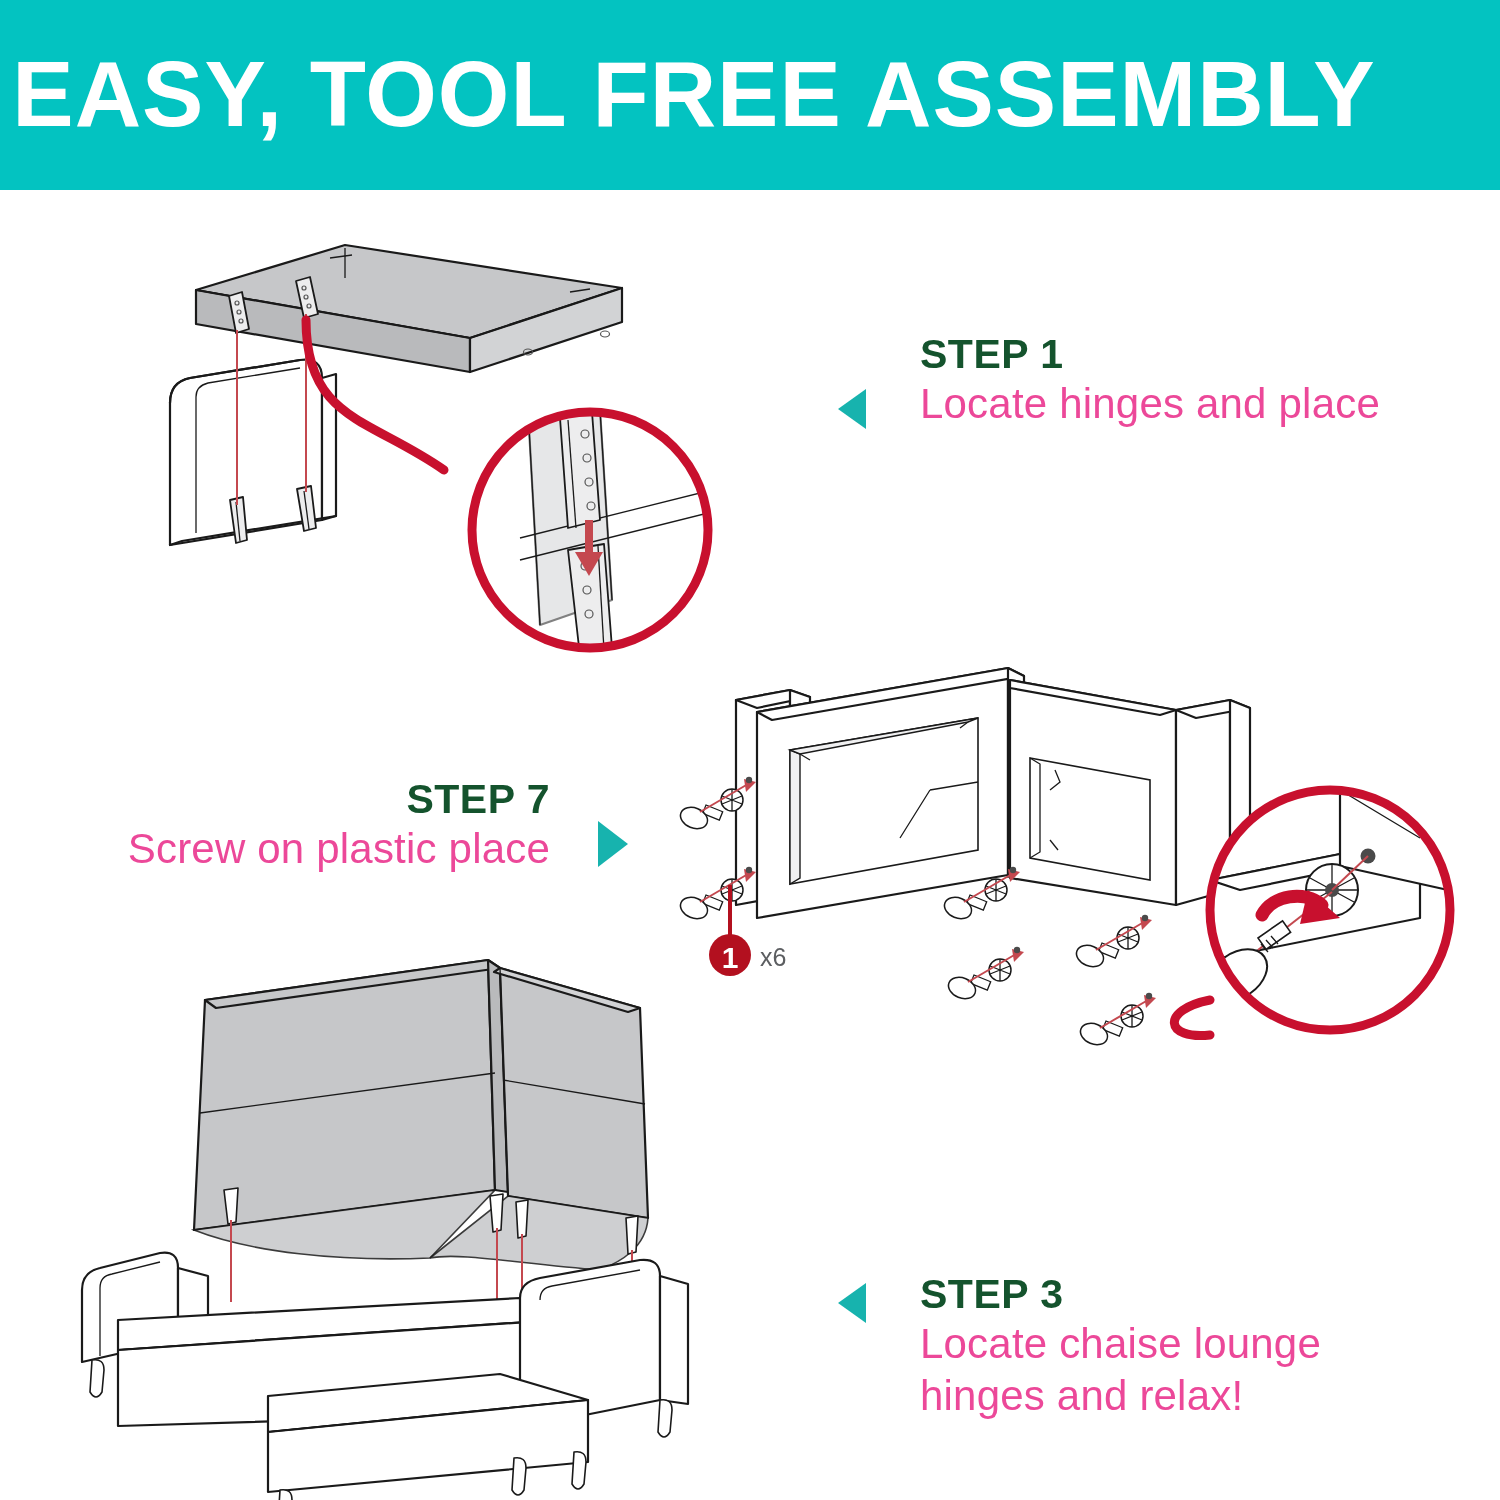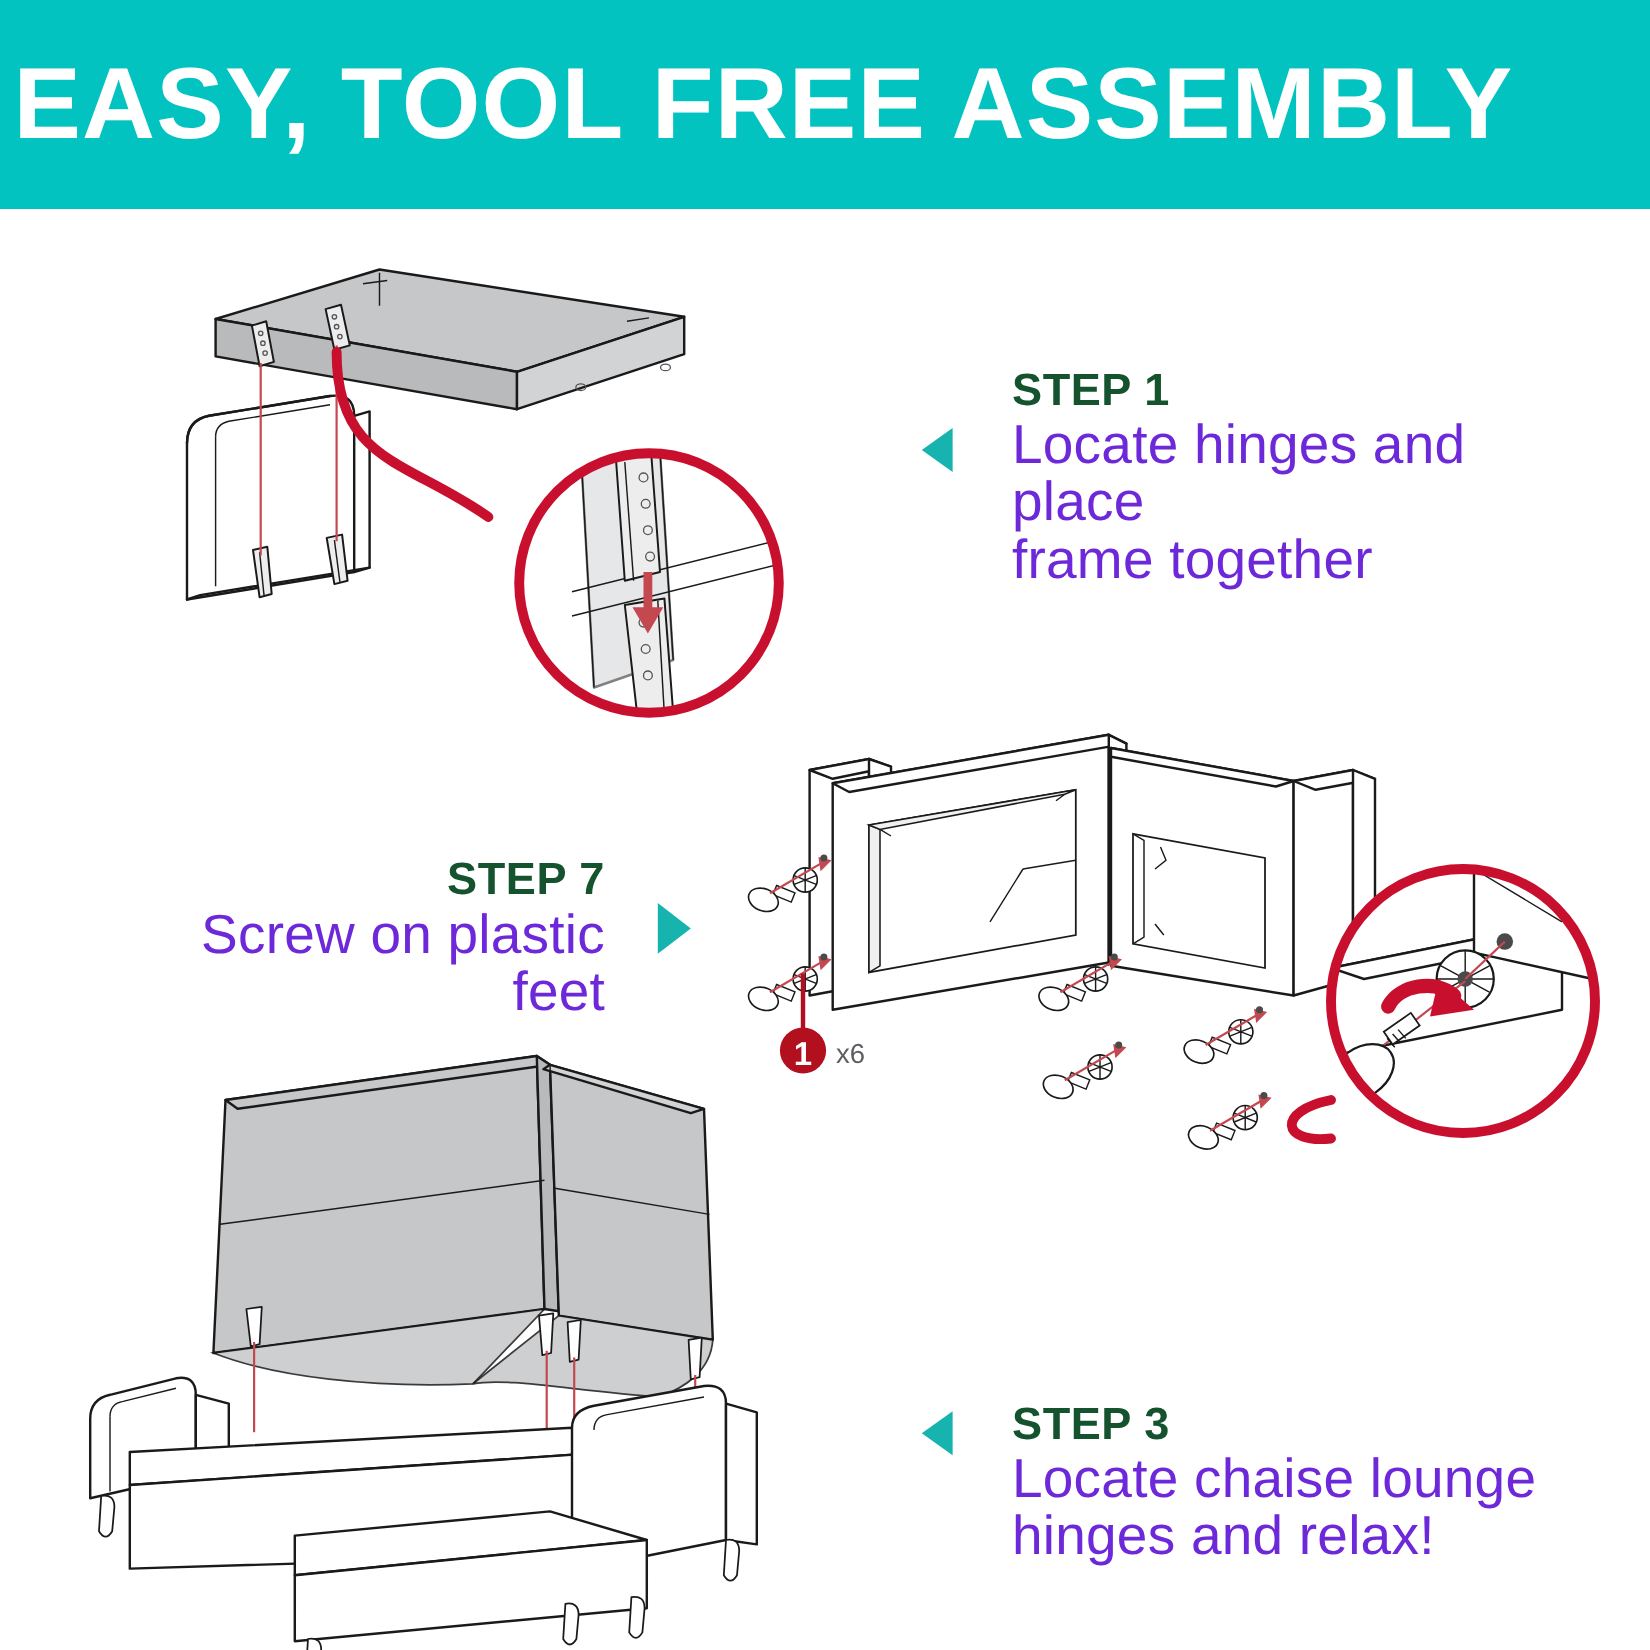--- a/index.html
+++ b/index.html
@@ -34,22 +34,22 @@
     font-family:"Liberation Sans", sans-serif;
     font-weight:bold;
     font-size:41px;
     color:#14532d;
     letter-spacing:0.5px;
     line-height:48px;
   }
   .step-body{
     font-family:"Liberation Sans", sans-serif;
     font-weight:300;
-    font-size:50px;
-    color:#6d28d9;
+    font-size:42px;
+    color:#ec4899;
     line-height:52px;
     letter-spacing:0.2px;
   }
 
   #step1{left:920px;top:330px;width:520px;text-align:left;}
   #step2{left:100px;top:775px;width:450px;text-align:right;}
   #step3{left:920px;top:1222px;width:500px;text-align:left;margin-top:48px;}
 
   .tri{position:absolute;width:0;height:0;}
   .tri-left{
@@ -359,27 +359,26 @@
         <path class="whtT" d="M574,1452 Q586,1450 586,1462 L584,1484 Q578,1494 572,1484 Z"></path>
         <path class="whtT" d="M660,1400 Q672,1398 672,1410 L670,1432 Q664,1442 658,1432 Z"></path>
       </g>
     </g>
   </svg>
 
   <div class="tri tri-left" id="tri1"></div>
   <div class="step" id="step1">
     <div class="step-head">STEP 1</div>
     <div class="step-body">Locate hinges and place</div>
-    <div class="step-body">frame together</div>
   </div>
 
   <div class="tri tri-right" id="tri2"></div>
   <div class="step" id="step2">
     <div class="step-head">STEP 7</div>
-    <div class="step-body">Screw on plastic feet</div>
+    <div class="step-body">Screw on plastic place</div>
   </div>
 
   <div class="tri tri-left" id="tri3"></div>
   <div class="step" id="step3">
     <div class="step-head">STEP 3</div>
     <div class="step-body">Locate chaise lounge</div>
     <div class="step-body">hinges and relax!</div>
   </div>
 
 </div>

